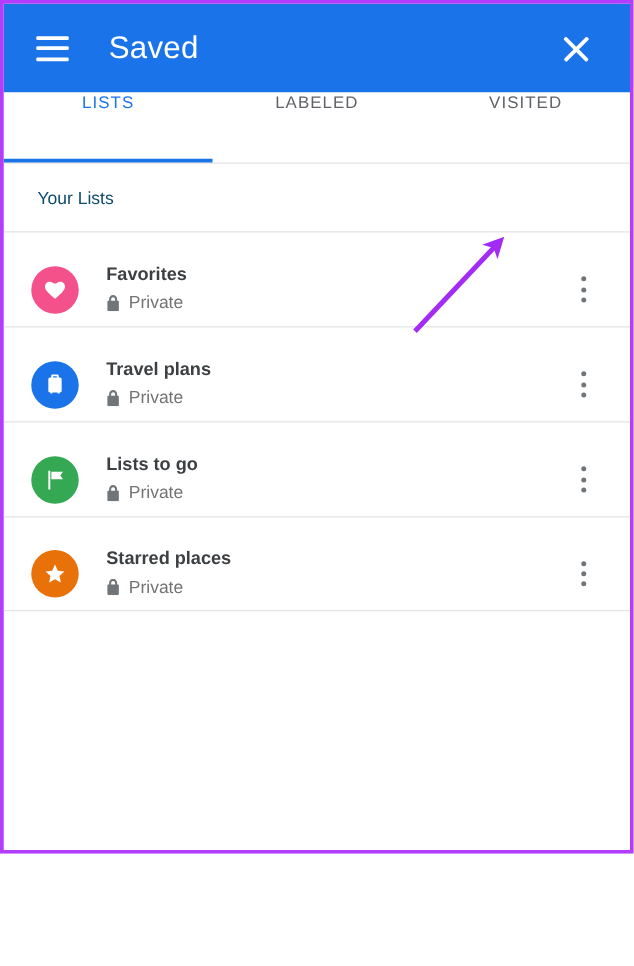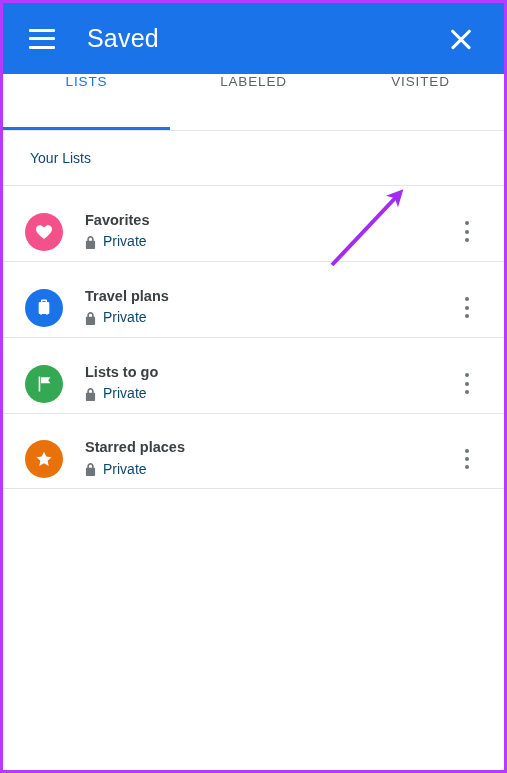--- a/index.html
+++ b/index.html
@@ -8,21 +8,21 @@
     background: #ffffff;
   }
   body {
     font-family: "Liberation Sans", sans-serif;
     -webkit-font-smoothing: antialiased;
   }
 
   #screen {
     position: relative;
     width: 507px;
-    height: 773px;
+    height: 683px;
     box-sizing: border-box;
     border: 3px solid #b43cff;
     background: #ffffff;
     overflow: hidden;
   }
 
   
   .appbar {
     height: 71px;
     background: #1a73e8;
@@ -175,21 +175,21 @@
   .row-title {
     font-size: 14.5px;
     color: #3c4043;
     font-weight: bold;
     line-height: 1.35;
   }
   .row-sub {
     display: flex;
     align-items: center;
     font-size: 14px;
-    color: #0c4a6e;
+    color: #737373;
     line-height: 1.4;
     margin-top: 2px;
   }
   .lock-icon {
     width: 11px;
     height: 13px;
     margin-right: 7px;
     flex: 0 0 auto;
   }
   .lock-icon svg { display: block; }

